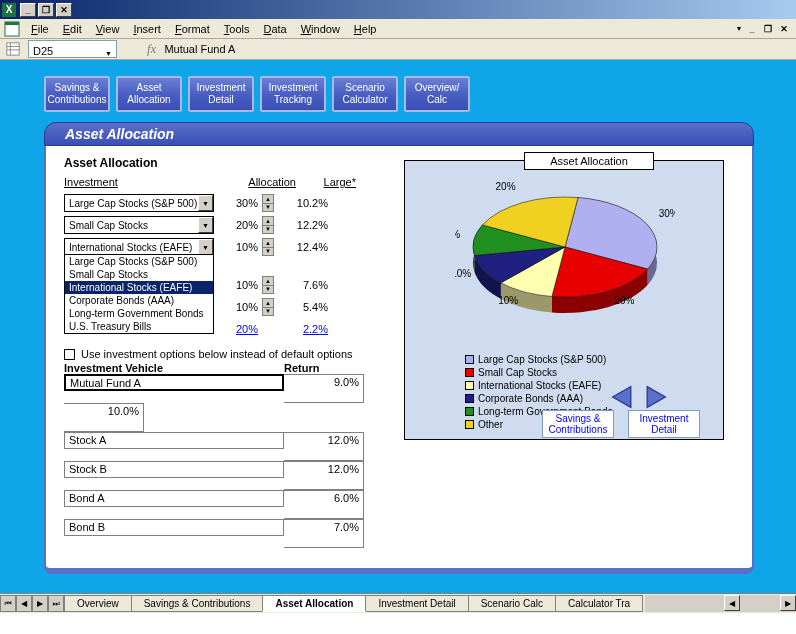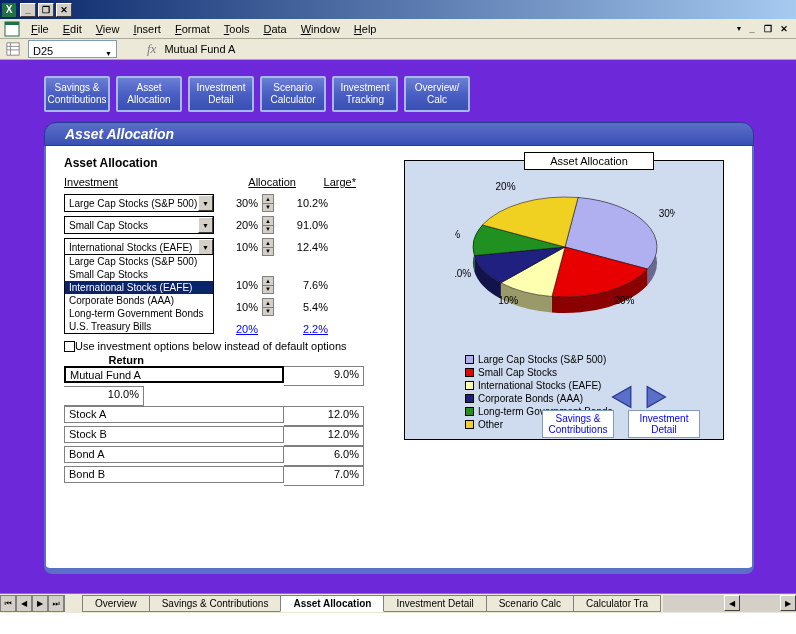--- a/index.html
+++ b/index.html
@@ -24,21 +24,21 @@
 
 .formulabar { height: 21px; background: #ece9d8; display: flex; align-items: center; border-bottom: 1px solid #aca899; padding-left: 4px; }
 .doc-icon { width: 18px; height: 18px; margin-right: 6px; display: flex; align-items: center; justify-content: center; }
 .doc-icon svg { width: 14px; height: 14px; }
 .namebox { width: 89px; height: 18px; background: #fff; border: 1px solid #7f9db9; display: flex; align-items: flex-end; padding: 0 4px; justify-content: space-between; }
 .namebox-arrow { font-size: 7px; color: #000; }
 .fx-lbl { margin-left: 30px; font-style: italic; font-family: "Times New Roman", serif; font-size: 13px; color: #808080; margin-right: 8px; }
 .formula-text { color: #000; }
 
 
-.sheet { position: relative; width: 796px; height: 553px; background: #6d28d9; overflow: hidden; }
+.sheet { position: relative; width: 796px; height: 553px; background: #0ea5e9; overflow: hidden; }
 
 
 .navbtns { position: absolute; top: 16px; left: 44px; display: flex; gap: 6px; }
 .navbtn { width: 66px; height: 36px; background: linear-gradient(to bottom, #6b7fd4 0%, #4a5fc4 50%, #3a4fb4 100%); border: 2px solid #a8b8e8; border-radius: 2px; color: #fff; font-size: 10px; text-align: center; display: flex; align-items: center; justify-content: center; line-height: 12px; cursor: pointer; }
 
 
 .panel { position: absolute; top: 62px; left: 44px; width: 710px; }
 .panel-hdr { height: 24px; background: linear-gradient(to bottom, #5a6fc8, #3a4fb4); border-radius: 12px 12px 0 0; color: #fff; font-weight: bold; font-style: italic; font-size: 14px; padding: 3px 20px; border: 1px solid #2a3a94; }
 .panel-body { background: #fff; height: 428px; border-left: 2px solid #5a6fc8; border-right: 2px solid #5a6fc8; border-bottom: 6px solid #5a6fc8; border-radius: 0 0 8px 8px; position: relative; }
 
@@ -64,30 +64,30 @@
 .dropdown-list .opt { padding: 1px 4px; font-size: 10px; white-space: nowrap; cursor: default; }
 .dropdown-list .opt.sel { background: #0a246a; color: #fff; }
 
 .tot-row { display:flex; margin-top: 4px; font-weight: bold; border-top: 0; }
 .tot-row span:nth-child(1){ width: 150px;}
 .tot-row span:nth-child(2){ width: 62px; text-align: right;}
 .tot-row span:nth-child(3){ width: 66px; text-align: right;}
 
 .link-cell { text-decoration: underline; color: #00f; cursor: pointer; }
 
-.chk-row { margin-top: 0; display: flex; align-items: center; }
+.chk-row { margin-top: 8px; display: flex; align-items: center; gap: 6px; }
 .chk { width: 11px; height: 11px; border: 1px solid #000; background: #fff; }
 
 .vehtbl { margin-top: 2px; width: 300px; }
 .vehtbl .hrow { display:flex; font-weight:bold; }
 .vehtbl .hrow span:first-child{width:220px;}
-.vehtbl .hrow span:last-child{width:80px; text-align:right;}
+.vehtbl .hrow span:last-child{width:80px; text-align:left;}
 .vehtbl .drow { display:flex; }
 .vehtbl .drow .c1 { width:220px; border:1px solid #808080; padding:1px 4px; height:17px; font-size:11px; }
-.vehtbl .drow .c2 { width:80px; border:1px solid #808080; border-left:none; padding:1px 4px; text-align:right; height:20px; font-size:11px; }
+.vehtbl .drow .c2 { width:80px; border:1px solid #808080; border-left:none; padding:1px 4px; text-align:right; height:29px; font-size:11px; }
 .vehtbl .drow:first-of-type .c1 { border:2px solid #000; background:#fff; }
 
 
 .right-col { position: absolute; top: 8px; left: 358px; width: 320px; }
 .chart-title-box { position: absolute; top: -2px; left: 120px; width: 130px; height: 18px; border: 1px solid #000; background: #fff; text-align: center; font-size: 11px; display:flex; align-items:center; justify-content:center; z-index:2;}
 .chart-box { width: 320px; height: 280px; border: 1px solid #000; background: #cfdbef; position: relative; margin-top:6px;}
 
 .pie-wrap { position: absolute; top: 20px; left: 50px; }
 
 .legend { position: absolute; bottom: 8px; left: 60px; font-size: 10px; }
@@ -152,22 +152,22 @@
   <span class="fx-lbl">fx</span>
   <span class="formula-text">Mutual Fund A</span>
 </div>
 
 <div class="sheet">
 
   <div class="navbtns" id="navbtns">
       <div class="navbtn">Savings &amp; Contributions</div>
       <div class="navbtn">Asset Allocation</div>
       <div class="navbtn">Investment Detail</div>
+      <div class="navbtn">Investment Tracking</div>
       <div class="navbtn">Scenario Calculator</div>
-      <div class="navbtn">Investment Tracking</div>
       <div class="navbtn">Overview/ Calc</div>
     </div>
 
   <div class="panel">
     <div class="panel-hdr">Asset Allocation</div>
     <div class="panel-body">
 
       <div class="left-col">
         <div class="sec-title">Asset Allocation</div>
         <div class="tbl-hdrs">
@@ -191,21 +191,21 @@
             <div class="inv-row">
               <div class="inv-combo">
                 <span class="txt">Small Cap Stocks</span>
                 <span class="arrow">▼</span>
               </div>
               <div class="alloc-cell">20%</div>
               <div class="spinner">
                 <div>▲</div>
                 <div>▼</div>
               </div>
-              <div class="ret-cell">91.0%</div>
+              <div class="ret-cell">12.2%</div>
             </div>
             <div class="inv-row">
               <div class="inv-combo">
                 <span class="txt">International Stocks (EAFE)</span>
                 <span class="arrow">▼</span>
               </div>
               <div class="alloc-cell">10%</div>
               <div class="spinner">
                 <div>▲</div>
                 <div>▼</div>
@@ -250,20 +250,21 @@
           </div>
 
 
         <div class="chk-row">
           <div class="chk"></div>
           <span>Use investment options below instead of default options</span>
         </div>
 
         <div class="vehtbl">
           <div class="hrow">
+            <span>Investment Vehicle</span>
             <span>Return</span>
           </div>
           <div id="vehrows">
               <div class="drow">
                 <div class="c1">Mutual Fund A</div>
                 <div class="c2">9.0%</div>
               </div>
               <div class="drow">
                 <div class="c2">10.0%</div>
               </div>
@@ -356,21 +357,21 @@
     </div>
   </div>
 
   <div class="sheettabs">
     <div class="tab-nav">
       <div>⏮</div>
       <div>◀</div>
       <div>▶</div>
       <div>⏭</div>
     </div>
-    <div id="tabs" style="display:flex;margin-left:18px;">
+    <div id="tabs" style="display:flex;">
         <div class="tab">Overview</div>
         <div class="tab">Savings &amp; Contributions</div>
         <div class="tab active">Asset Allocation</div>
         <div class="tab">Investment Detail</div>
         <div class="tab">Scenario Calc</div>
         <div class="tab">Calculator Tra</div>
       </div>
     <div class="scroll-stub">
       <div class="sbtn">◀</div>
       <div style="width:40px;"></div>

